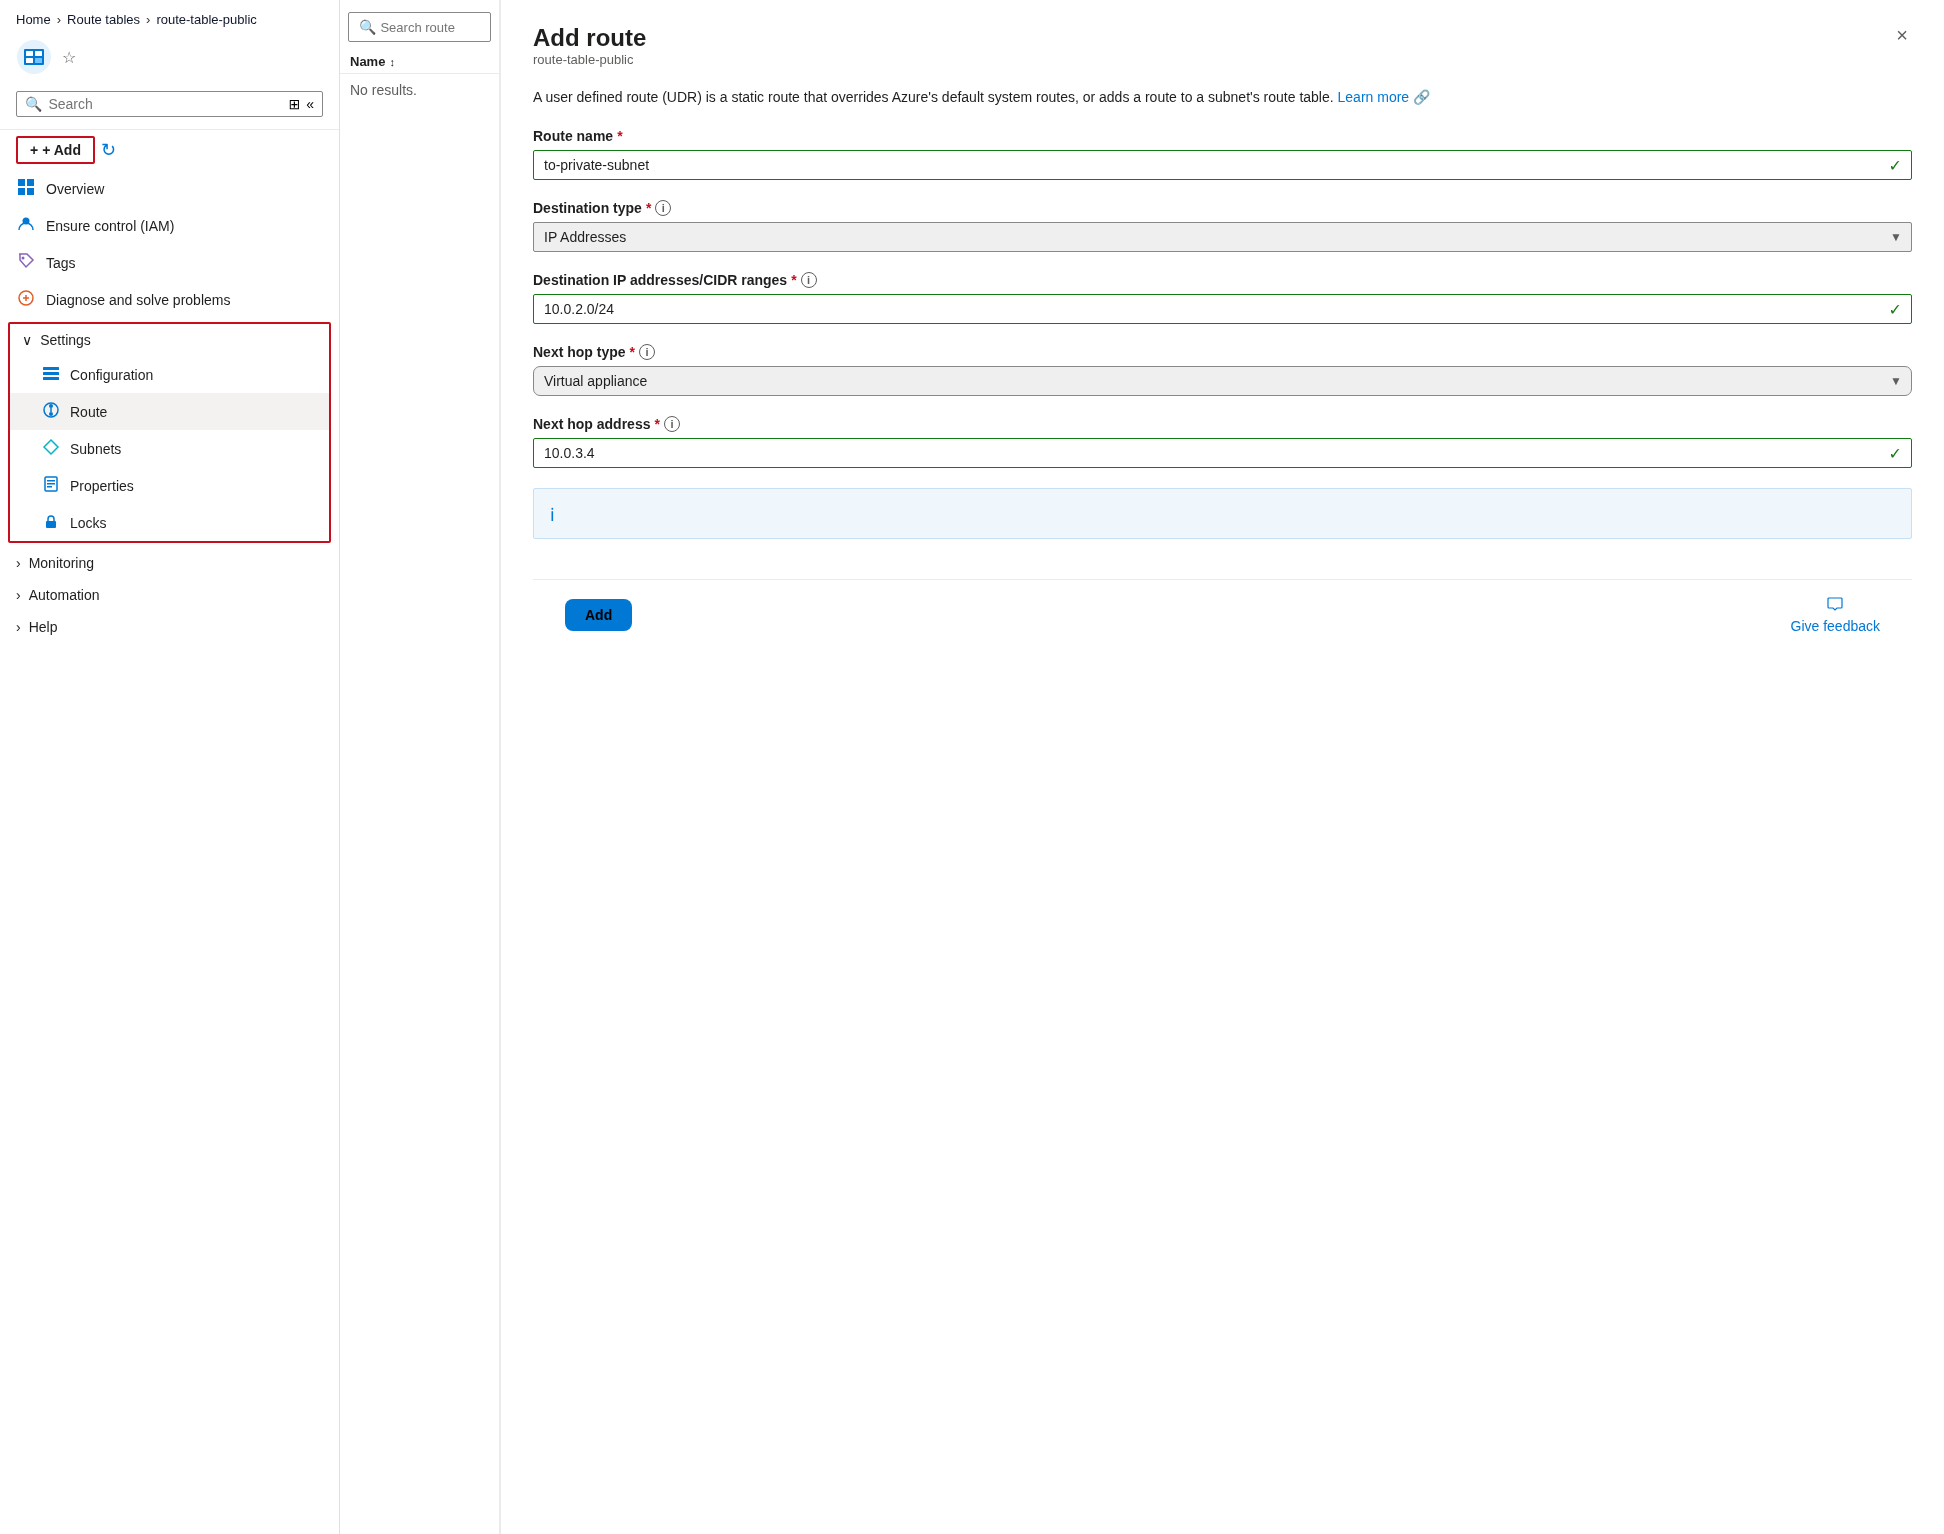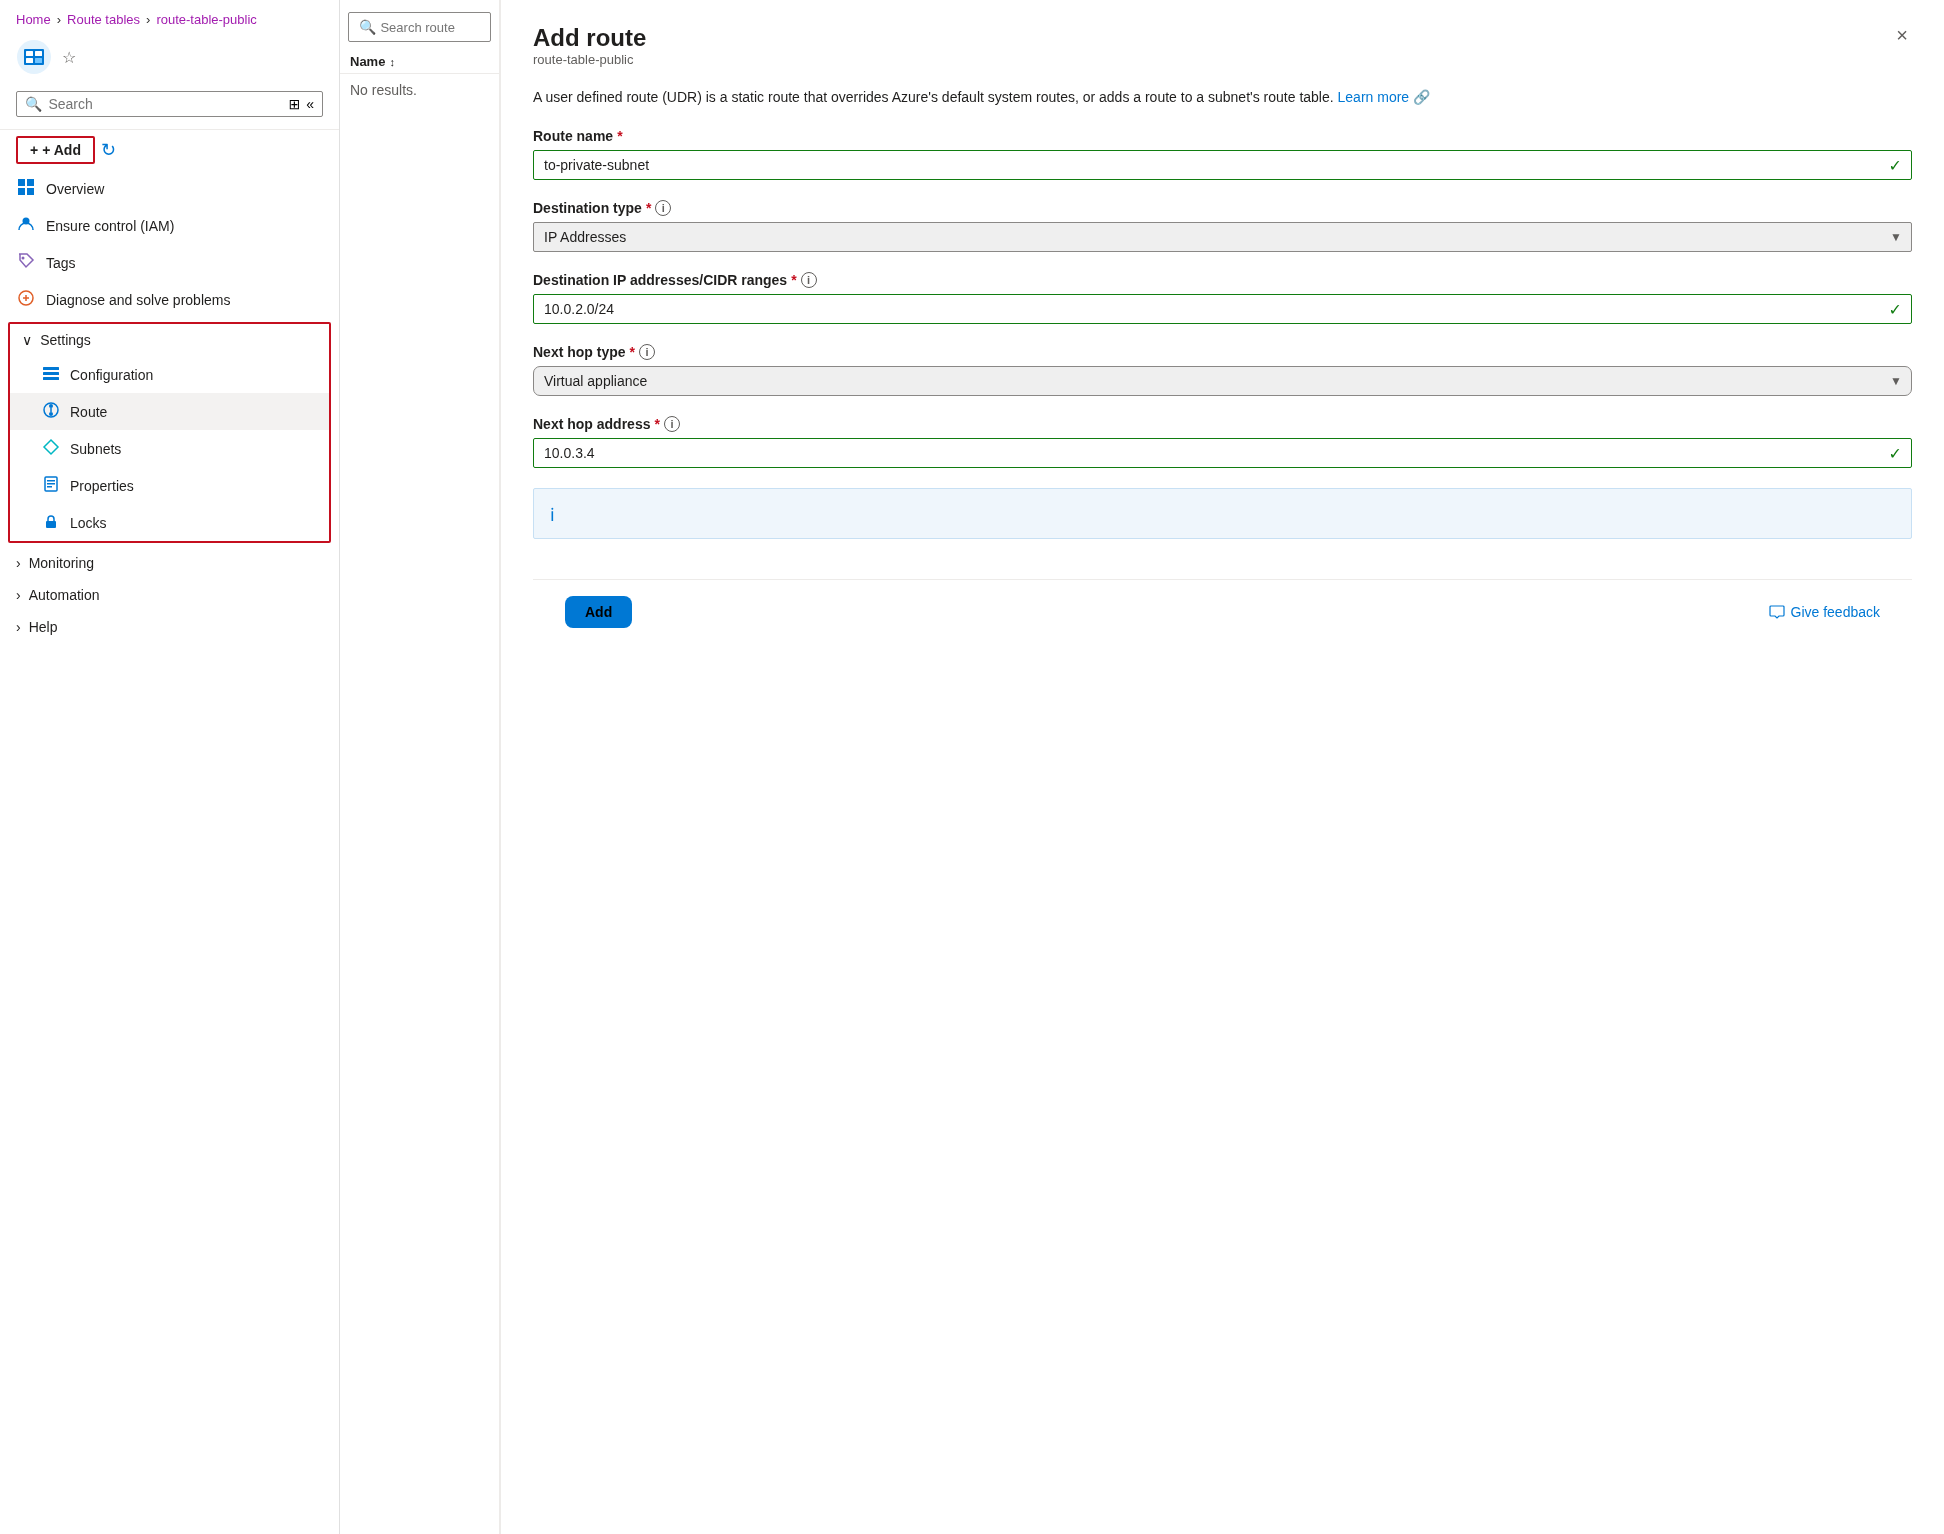--- a/index.html
+++ b/index.html
@@ -18,21 +18,21 @@
 
     .breadcrumb {
       display: flex;
       align-items: center;
       gap: 6px;
       padding: 12px 16px 8px;
       font-size: 13px;
       color: #0078d4;
     }
     .breadcrumb span { color: #323130; }
-    .breadcrumb a { color: #a21caf; text-decoration: none; cursor: pointer; }
+    .breadcrumb a { color: #0f172a; text-decoration: none; cursor: pointer; }
     .breadcrumb-sep { color: #605e5c; }
 
     .resource-header {
       display: flex;
       align-items: center;
       gap: 10px;
       padding: 4px 16px 12px;
     }
     .resource-icon {
       width: 36px;
@@ -323,20 +323,21 @@
 
     .feedback-btn {
       display: flex;
       align-items: center;
       gap: 6px;
       color: #0078d4;
       background: none;
       border: none;
       cursor: pointer;
       font-size: 14px;
+      flex-direction: column;
     }
   </style>
 </head>
 <body>
 
 <div class="left-panel">
 
   <div class="breadcrumb">
     <a>Home</a>
     <span class="breadcrumb-sep">›</span>

